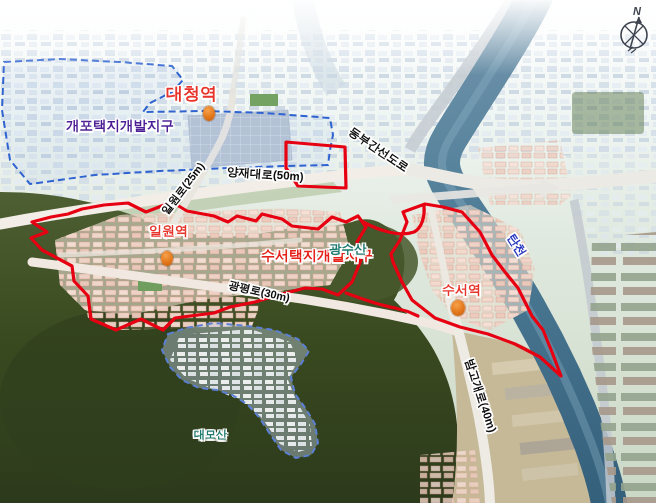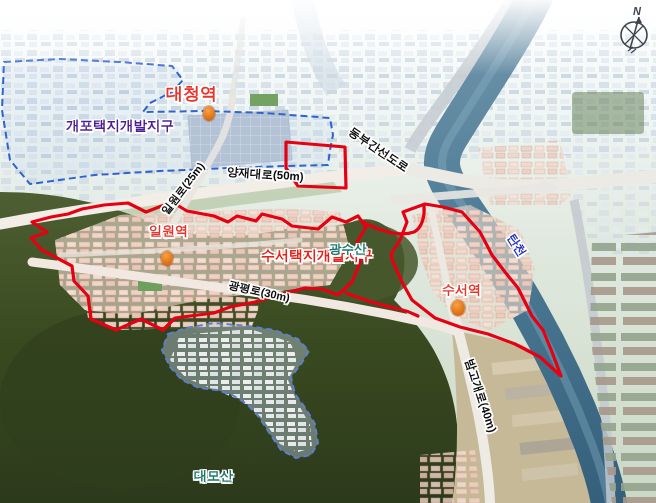--- a/index.html
+++ b/index.html
@@ -201,21 +201,21 @@
   <div class="lbl road" style="left:228px;top:286px;transform:rotate(13deg);">광평로(30m)</div>
 
   <div class="lbl river" style="left:505px;top:239px;transform:rotate(58deg);transform-origin:center;">탄천</div>
 
   <div class="lbl station" style="left:442px;top:283px;">수서역</div>
   <div class="dot" style="left:451px;top:300px;width:14px;height:16px;"></div>
 
   <div class="lbl road" style="left:442px;top:390px;font-size:11.5px;transform:rotate(72deg);transform-origin:center;">밤고개로(40m)</div>
 
 
-  <div class="lbl mtn" style="left:194px;top:429px;font-size:13px;margin-top:40px;">대모산</div>
+  <div class="lbl mtn" style="left:194px;top:429px;font-size:11px;">대모산</div>
 
   <svg class="compass" width="38" height="54" viewBox="0 0 38 54">
     <text x="17" y="12" font-size="11" font-weight="bold" font-style="italic" fill="#3f4550" font-family="Liberation Sans, sans-serif">N</text>
     <circle cx="18" cy="32" r="13" fill="none" stroke="#3f4550" stroke-width="1.6"></circle>
     <path d="M9,23 L27,41 M27,23 L9,41" stroke="#3f4550" stroke-width="1.2"></path>
     <path d="M14,46 L23,14" stroke="#3f4550" stroke-width="1.6"></path>
     <path d="M23,14 L19,21 L26,20 Z" fill="#3f4550"></path>
     <path d="M12,48 L17,44 M15,50 L20,46" stroke="#3f4550" stroke-width="1.2"></path>
   </svg>
 

